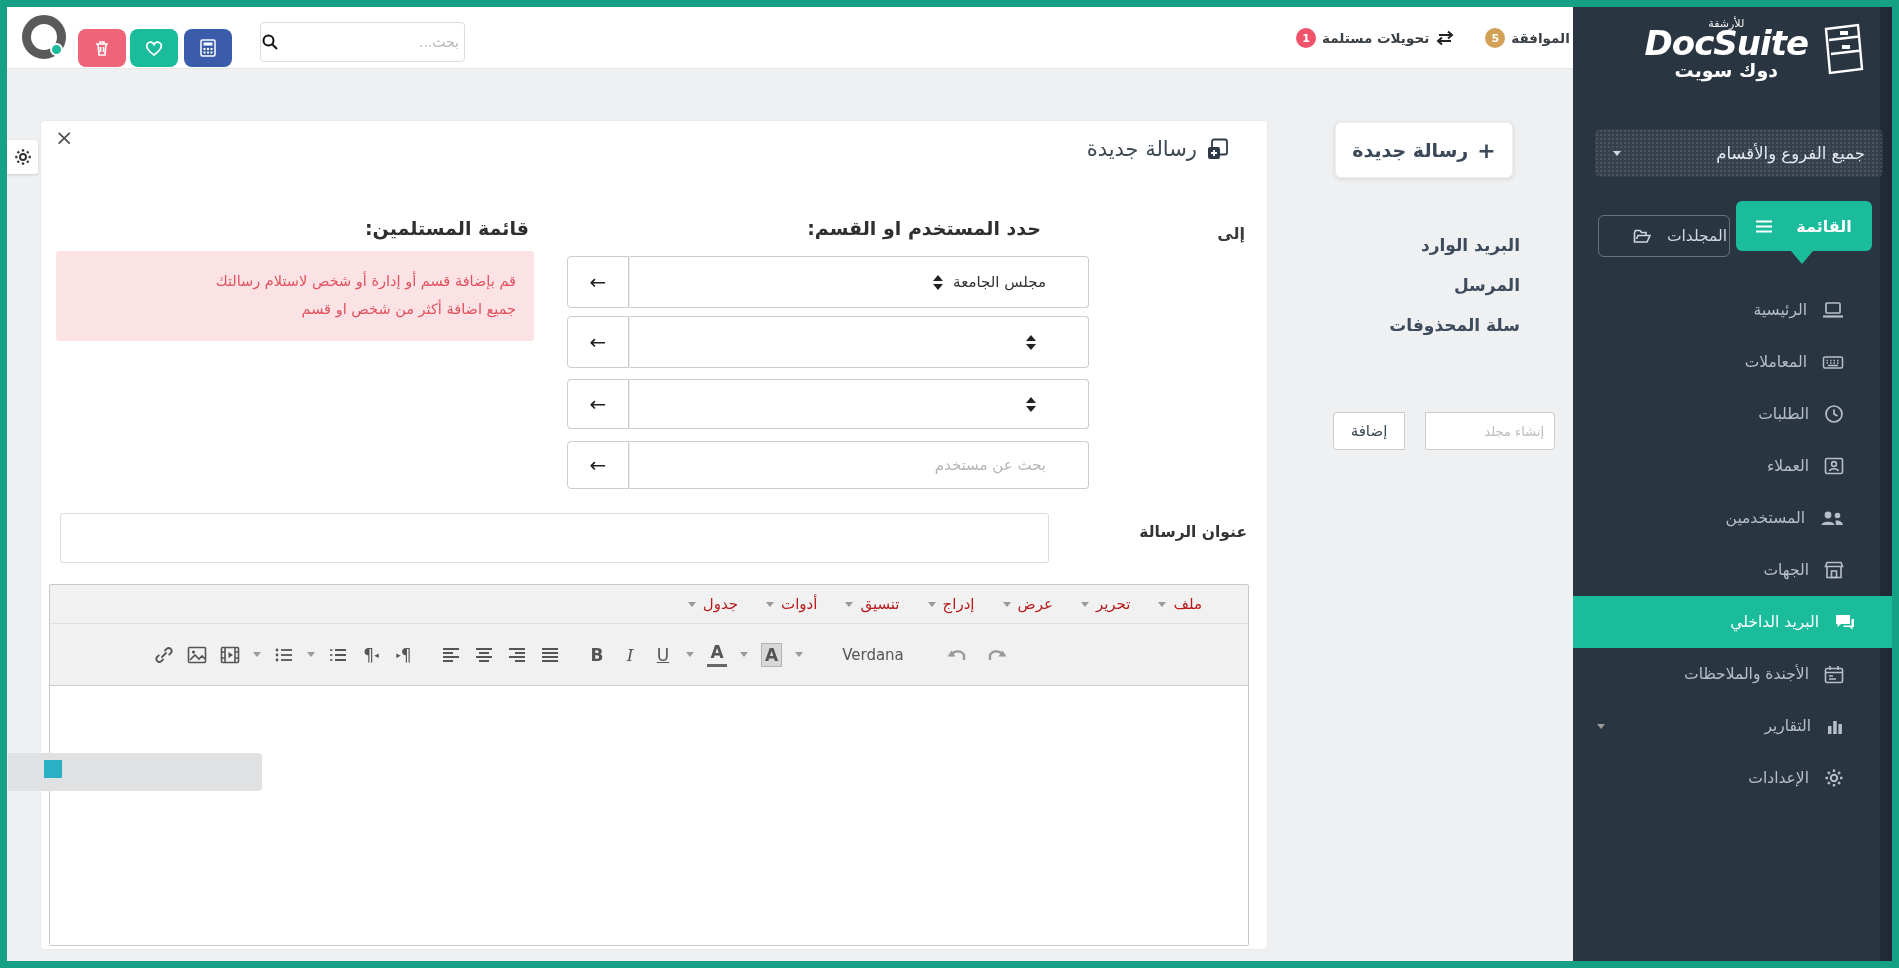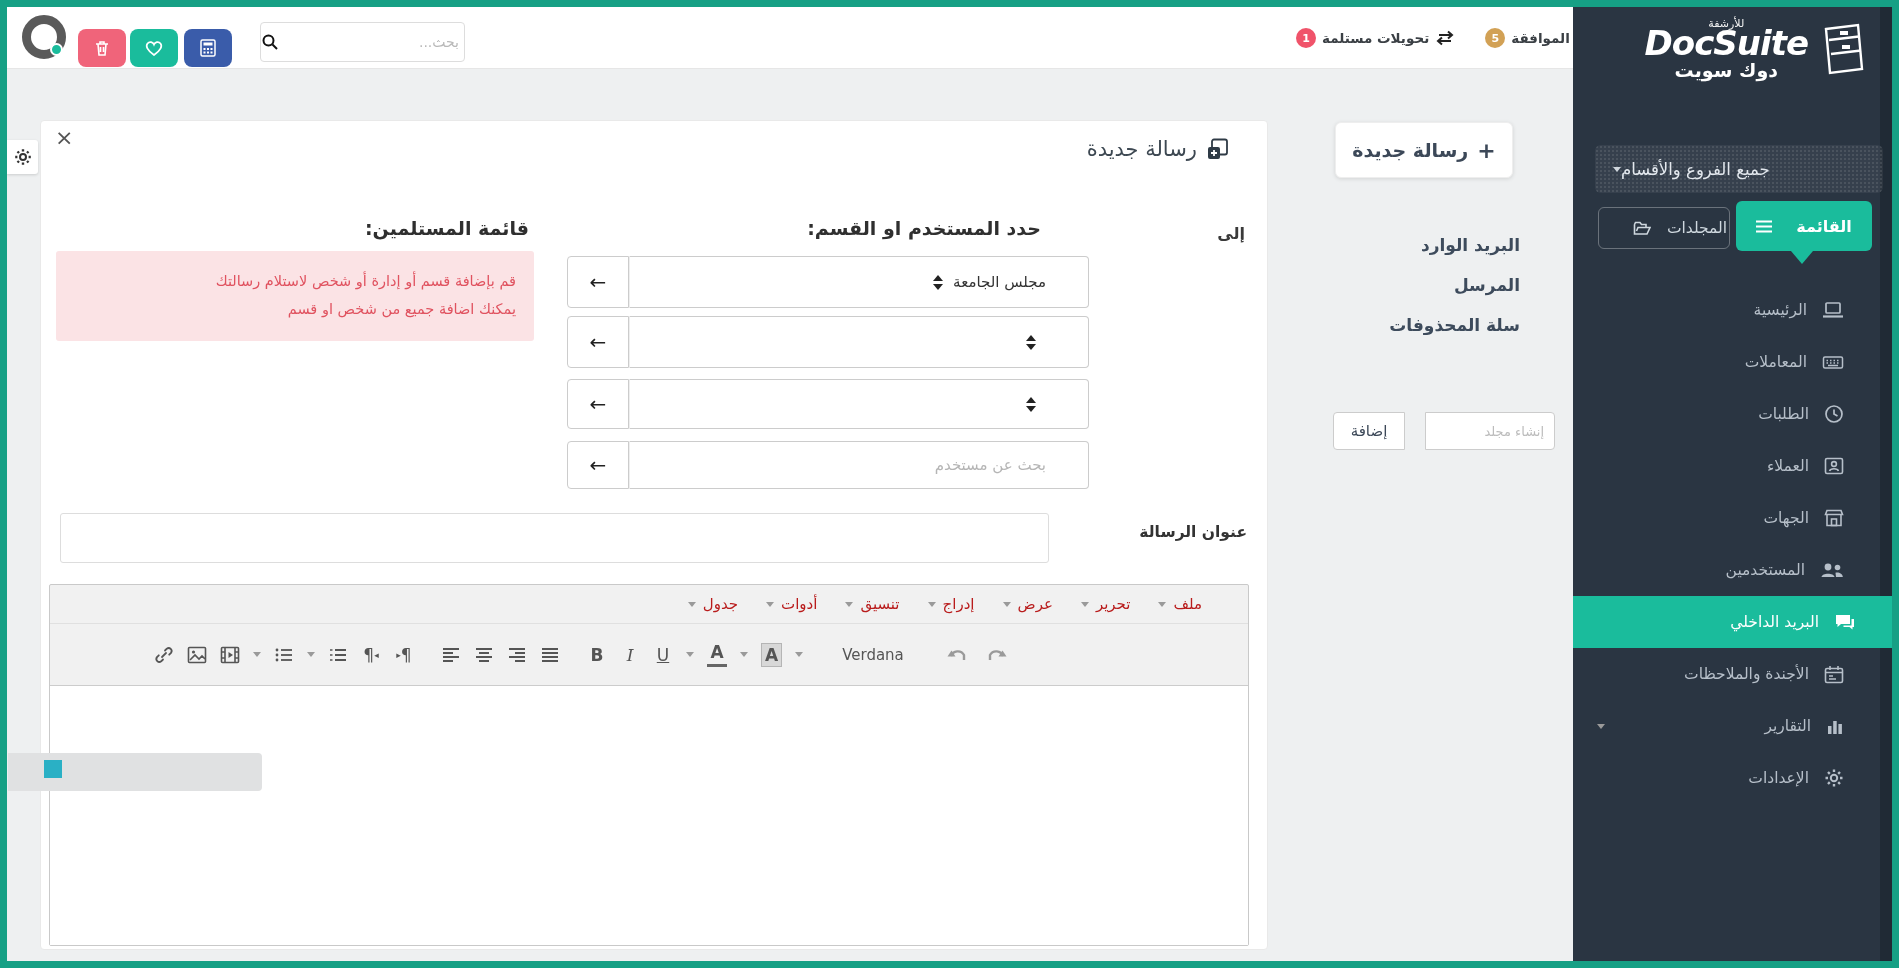--- a/index.html
+++ b/index.html
@@ -88,24 +88,24 @@
   .ed-content { height:260px; background:#fff; border-top:1px solid #ccc; cursor:text; }
 
   
   .sidebar { position:absolute; left:1566px; top:0; width:319px; height:954px; background:#2a3542; }
   .sb-strip { position:absolute; right:0; top:0; bottom:0; width:12px; background:#202a35; }
   .logo { position:absolute; right:26px; top:10px; display:flex; direction:rtl; align-items:center; gap:10px; color:#fff; }
   .logo-txt { text-align:center; }
   .logo-tag { font-size:11px; color:#f3f3f3; margin-bottom:-4px; }
   .logo-en { font-size:34px; font-weight:800; font-style:italic; letter-spacing:-1px; line-height:1.05; }
   .logo-ar { font-size:19px; font-weight:bold; margin-top:-3px; }
-  .branch { position:absolute; left:22px; top:138px; width:288px; height:48px; border-radius:6px; background:rgba(255,255,255,.06); background-image:radial-gradient(rgba(255,255,255,.10) 1px, transparent 1px); background-size:4px 4px; display:flex; direction:rtl; align-items:center; justify-content:flex-end; padding:0 18px; cursor:pointer; }
+  .branch { position:absolute; left:22px; top:122px; width:288px; height:48px; border-radius:6px; background:rgba(255,255,255,.06); background-image:radial-gradient(rgba(255,255,255,.10) 1px, transparent 1px); background-size:4px 4px; display:flex; direction:rtl; align-items:center; justify-content:space-between; padding:0 18px; cursor:pointer; }
   .branch span { color:#e3e8ee; font-size:16.5px; }
   .branch .caret-sm { border-top-color:#cfd6dd; }
-  .tab-folders { position:absolute; left:25px; top:200px; width:132px; height:42px; border:1px solid rgba(255,255,255,.30); border-radius:6px; display:flex; align-items:center; justify-content:center; gap:16px; color:#cfd8df; font-size:15.5px; cursor:pointer;padding-left:32px; }
+  .tab-folders { position:absolute; left:25px; top:208px; width:132px; height:42px; border:1px solid rgba(255,255,255,.30); border-radius:6px; display:flex; align-items:center; justify-content:center; gap:16px; color:#cfd8df; font-size:15.5px; cursor:pointer;padding-left:32px; }
   .tab-menu { position:absolute; left:163px; top:194px; width:136px; height:50px; background:#1abc9c; border-radius:6px; display:flex; align-items:center; justify-content:center; gap:24px; color:#fff; font-size:16px; font-weight:bold; cursor:pointer; }
   .tab-pointer { position:absolute; left:218px; top:244px; width:0; height:0; border-left:11px solid transparent; border-right:11px solid transparent; border-top:13px solid #1abc9c; }
   .menu { position:absolute; left:0; top:277px; width:307px; }
   .menu-item { height:52px; display:flex; direction:rtl; align-items:center; gap:15px; padding-right:36px; color:#b6bfc9; font-size:15.5px; cursor:pointer; position:relative; }
   .menu-item.active { background:#1abc9c; color:#fff; width:319px; }
   .menu-item svg { flex:0 0 auto; }
   .menu-caret { position:absolute; left:24px; top:24px; }
 
   svg { display:block; }
 </style>
@@ -225,21 +225,21 @@
         </span>
         <span>رسالة جديدة</span>
       </div>
 
       <span class="to-label">إلى</span>
       <div class="heading heading-select">حدد المستخدم او القسم:</div>
       <div class="heading heading-recipients">قائمة المستلمين:</div>
 
       <div class="alert">
         <div>قم بإضافة قسم أو إدارة أو شخص لاستلام رسالتك</div>
-        <div>يمكنك اضافة جميع من شخص او قسم</div>
+        <div>جميع اضافة أكثر من شخص او قسم</div>
       </div>
 
       <div class="sel-row" style="top:135px;">
         <div class="mover-btn">
               <span>←</span>
             </div>
         <div class="sel-box">
           <span class="val">مجلس الجامعة</span>
           <span class="sort-arrows">
                 <i class="up"></i>
@@ -483,39 +483,39 @@
           <svg width="20" height="18" viewBox="0 0 20 18" fill="none" stroke="#b6bfc9" stroke-width="1.6">
             <rect x="1.5" y="1.5" width="17" height="15" rx="1.5"></rect>
             <circle cx="10" cy="7" r="2.4"></circle>
                 <path d="M5.5 14 C6.5 11 13.5 11 14.5 14"></path>
           </svg>
         </span>
         <span>العملاء</span>
       </div>
       <div class="menu-item">
         <span>
-          <svg width="20" height="18" viewBox="0 0 20 18" fill="none" stroke="#b6bfc9" stroke-width="1.6">
-            <path d="M1.5 5.5 L3 1.5 H17 L18.5 5.5 Z"></path>
-                <path d="M3 5.5 V16.5 H17 V5.5"></path>
-                <rect x="7.5" y="10" width="5" height="6.5"></rect>
-          </svg>
-        </span>
-        <span>الجهات</span>
-      </div>
-      <div class="menu-item">
-        <span>
           <svg width="24" height="17" viewBox="0 0 24 17" fill="#b6bfc9">
             <circle cx="8" cy="5" r="3.4"></circle>
                 <path d="M1.5 15 C2 10.5 14 10.5 14.5 15 Z"></path>
             <circle cx="17.5" cy="5.5" r="2.8"></circle>
                 <path d="M15.5 10.8 C19 10 22.5 12 22.8 15 L16 15 Z"></path>
           </svg>
         </span>
         <span>المستخدمين</span>
       </div>
+      <div class="menu-item">
+        <span>
+          <svg width="20" height="18" viewBox="0 0 20 18" fill="none" stroke="#b6bfc9" stroke-width="1.6">
+            <path d="M1.5 5.5 L3 1.5 H17 L18.5 5.5 Z"></path>
+                <path d="M3 5.5 V16.5 H17 V5.5"></path>
+                <rect x="7.5" y="10" width="5" height="6.5"></rect>
+          </svg>
+        </span>
+        <span>الجهات</span>
+      </div>
       <div class="menu-item active">
         <span>
           <svg width="22" height="19" viewBox="0 0 22 19" fill="#fff">
             <path d="M2 2 H16 V11 H7 L3.5 14 V11 H2 Z"></path>
             <path d="M17.5 6 H20 V14 H18.5 V16.5 L15.5 14 H9.5 V12.5 H17.5 Z"></path>
           </svg>
         </span>
         <span>البريد الداخلي</span>
       </div>
       <div class="menu-item">

